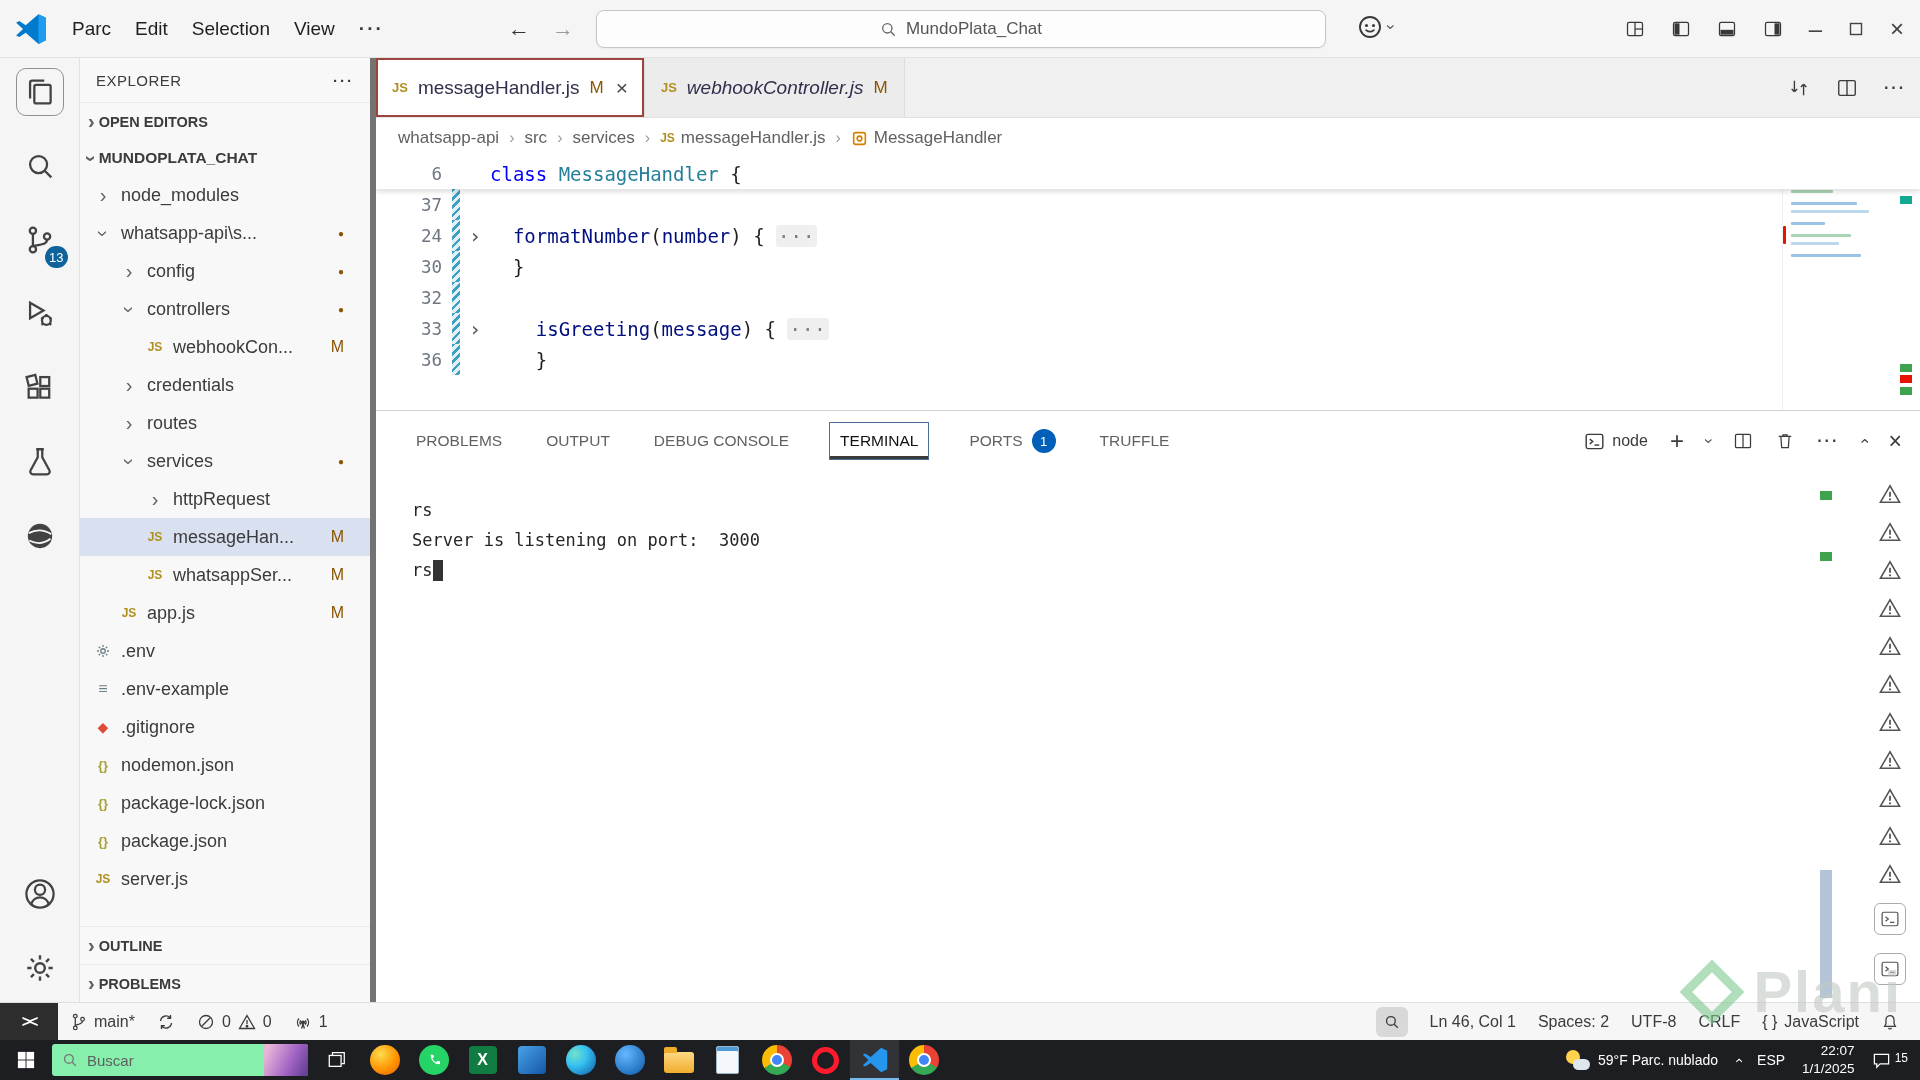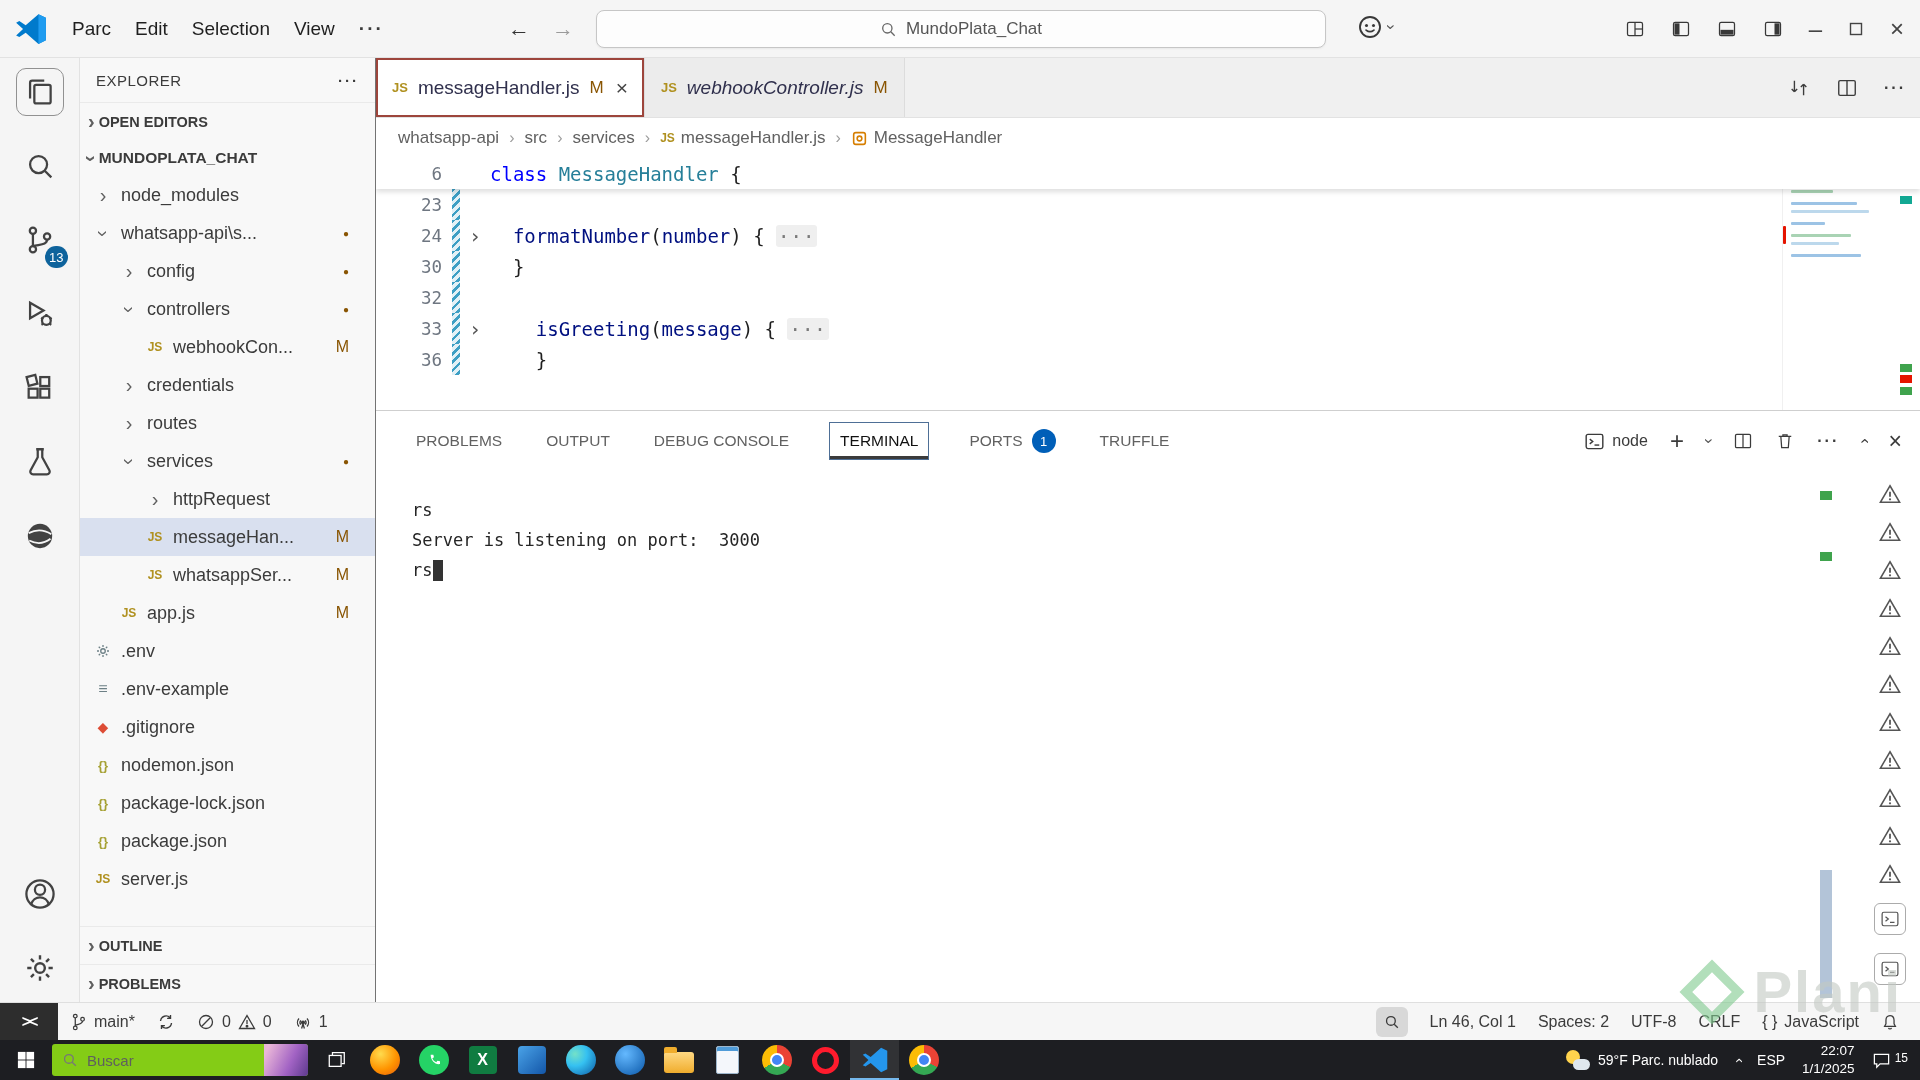--- a/index.html
+++ b/index.html
@@ -25,21 +25,21 @@
   .layout-btn { display:flex; align-items:center; }
 
   
   .activitybar { position:absolute; left:0; top:58px; bottom:78px; width:80px; background:#f5f5f5; border-right:1px solid #e2e2e2; display:flex; flex-direction:column; align-items:center; padding:10px 0 10px; gap:26px; }
   .ab-item { width:48px; height:48px; display:flex; align-items:center; justify-content:center; position:relative; }
   .ab-item.focused { border:1px solid #919191; border-radius:10px; }
   .ab-badge { position:absolute; right:-4px; bottom:-4px; background:#0e639c; color:#fff; font-size:13px; min-width:22px; height:22px; padding:0 4px; border-radius:11px; display:flex; align-items:center; justify-content:center; }
   .ab-bottom { margin-top:auto; display:flex; flex-direction:column; gap:26px; }
 
   
-  .sidebar { position:absolute; left:80px; top:58px; width:296px; bottom:78px; background:#f8f8f8; border-right:1px solid #737373; display:flex; flex-direction:column; overflow:hidden; }
+  .sidebar { position:absolute; left:80px; top:58px; width:296px; bottom:78px; background:#f8f8f8; border-right:6px solid #737373; display:flex; flex-direction:column; overflow:hidden; }
   .sb-header { height:44px; flex:none; display:flex; align-items:center; padding:0 16px; color:#3b3b3b; font-size:15px; letter-spacing:.5px; }
   .sb-header .more { margin-left:auto; letter-spacing:2px; font-weight:bold; color:#3b3b3b; }
   .sb-row { height:38px; flex:none; display:flex; align-items:center; gap:4px; padding:0 8px; font-weight:bold; font-size:14.5px; color:#3b3b3b; border-top:1px solid #eaeaea; }
   .sb-root { height:36px; flex:none; display:flex; align-items:center; gap:4px; padding:0 8px; font-weight:bold; font-size:15.5px; color:#3b3b3b; }
   .tree { flex:1; overflow:hidden; }
   .trow { height:38px; display:flex; align-items:center; font-size:18px; color:#3b3b3b; padding-right:26px; cursor:pointer; }
   .trow.sel { background:#d9e0ef; }
   .slot { width:26px; flex:none; display:flex; align-items:center; justify-content:center; }
   .twisty { font-size:20px; color:#5f5f5f; }
   .twisty.open { transform:rotate(90deg); }
@@ -113,21 +113,21 @@
   
   .statusbar { position:absolute; left:0; right:0; top:1002px; height:38px; background:#f6f6f6; border-top:1px solid #dfdfdf; display:flex; align-items:center; font-size:16px; color:#3b3b3b; z-index:4; }
   .sb-remote { width:58px; height:100%; background:#2d2d2d; color:#fff; display:flex; align-items:center; justify-content:center; font-weight:bold; font-size:16px; letter-spacing:-2px; flex:none; }
   .st-item { display:flex; align-items:center; gap:7px; padding:0 11px; height:100%; }
   .st-right { margin-left:auto; display:flex; align-items:center; padding-right:10px; }
   .zoombox { width:32px; height:30px; background:#d8d8d8; border-radius:6px; display:flex; align-items:center; justify-content:center; }
 
   
   .taskbar { position:absolute; left:0; right:0; top:1040px; height:40px; background:#1d1e22; display:flex; align-items:center; color:#fff; z-index:6; }
   .tk-start { width:52px; height:100%; display:flex; align-items:center; justify-content:center; }
-  .tk-search { width:256px; height:32px; background:#84cc16; border-radius:3px; margin-right:6px; display:flex; align-items:center; gap:9px; padding-left:10px; color:#5f5f5f; font-size:15px; position:relative; overflow:hidden; }
+  .tk-search { width:256px; height:32px; background:#86efac; border-radius:3px; margin-right:6px; display:flex; align-items:center; gap:9px; padding-left:10px; color:#5f5f5f; font-size:15px; position:relative; overflow:hidden; }
   .tk-search .bing { position:absolute; right:0; top:0; width:44px; height:100%; background:linear-gradient(115deg,#e9b6d8 10%,#a263c4 60%,#5d3a8e); }
   .tk-btn { width:46px; height:100%; display:flex; align-items:center; justify-content:center; }
   .tk-apps { display:flex; height:100%; }
   .tk-app { width:49px; height:100%; display:flex; align-items:center; justify-content:center; }
   .tk-app.active { background:rgba(255,255,255,.09); box-shadow:inset 0 -2px 0 #76b9ed; }
   .circle30 { width:30px; height:30px; border-radius:50%; }
   .ic-firefox { background:radial-gradient(circle at 35% 30%, #ffdb4d, #ff9400 55%, #e55b0c); }
   .ic-whatsapp { background:#25d366; display:flex; align-items:center; justify-content:center; }
   .ic-excel { width:28px; height:28px; border-radius:4px; background:#107c41; color:#fff; font-weight:bold; font-size:16px; display:flex; align-items:center; justify-content:center; }
   .ic-blueapp { width:28px; height:28px; border-radius:4px; background:linear-gradient(135deg,#4aa3e8,#1356a8); }
@@ -468,21 +468,21 @@
 
     <div class="code-area">
       <div class="sticky">
         <span class="ln">6</span>
         <span class="modbar"></span>
         <span class="foldc"></span>
         <span class="ctext"><span class="seg-kw">class </span><span class="seg-type">MessageHandler</span><span class="seg-plain"> {</span></span>
       </div>
       <div>
           <div class="cline">
-            <span class="ln">23</span>
+            <span class="ln">37</span>
             <span class="modbar"></span>
             <span class="foldc"></span>
             <span class="ctext"></span>
           </div>
           <div class="cline">
             <span class="ln">24</span>
             <span class="modbar"></span>
             <span class="foldc">›</span>
             <span class="ctext"><span class="seg-plain">  </span><span class="seg-fn">formatNumber</span><span class="seg-plain">(</span><span class="seg-param">number</span><span class="seg-plain">) { </span><span class="seg-fold">···</span></span>
           </div>

